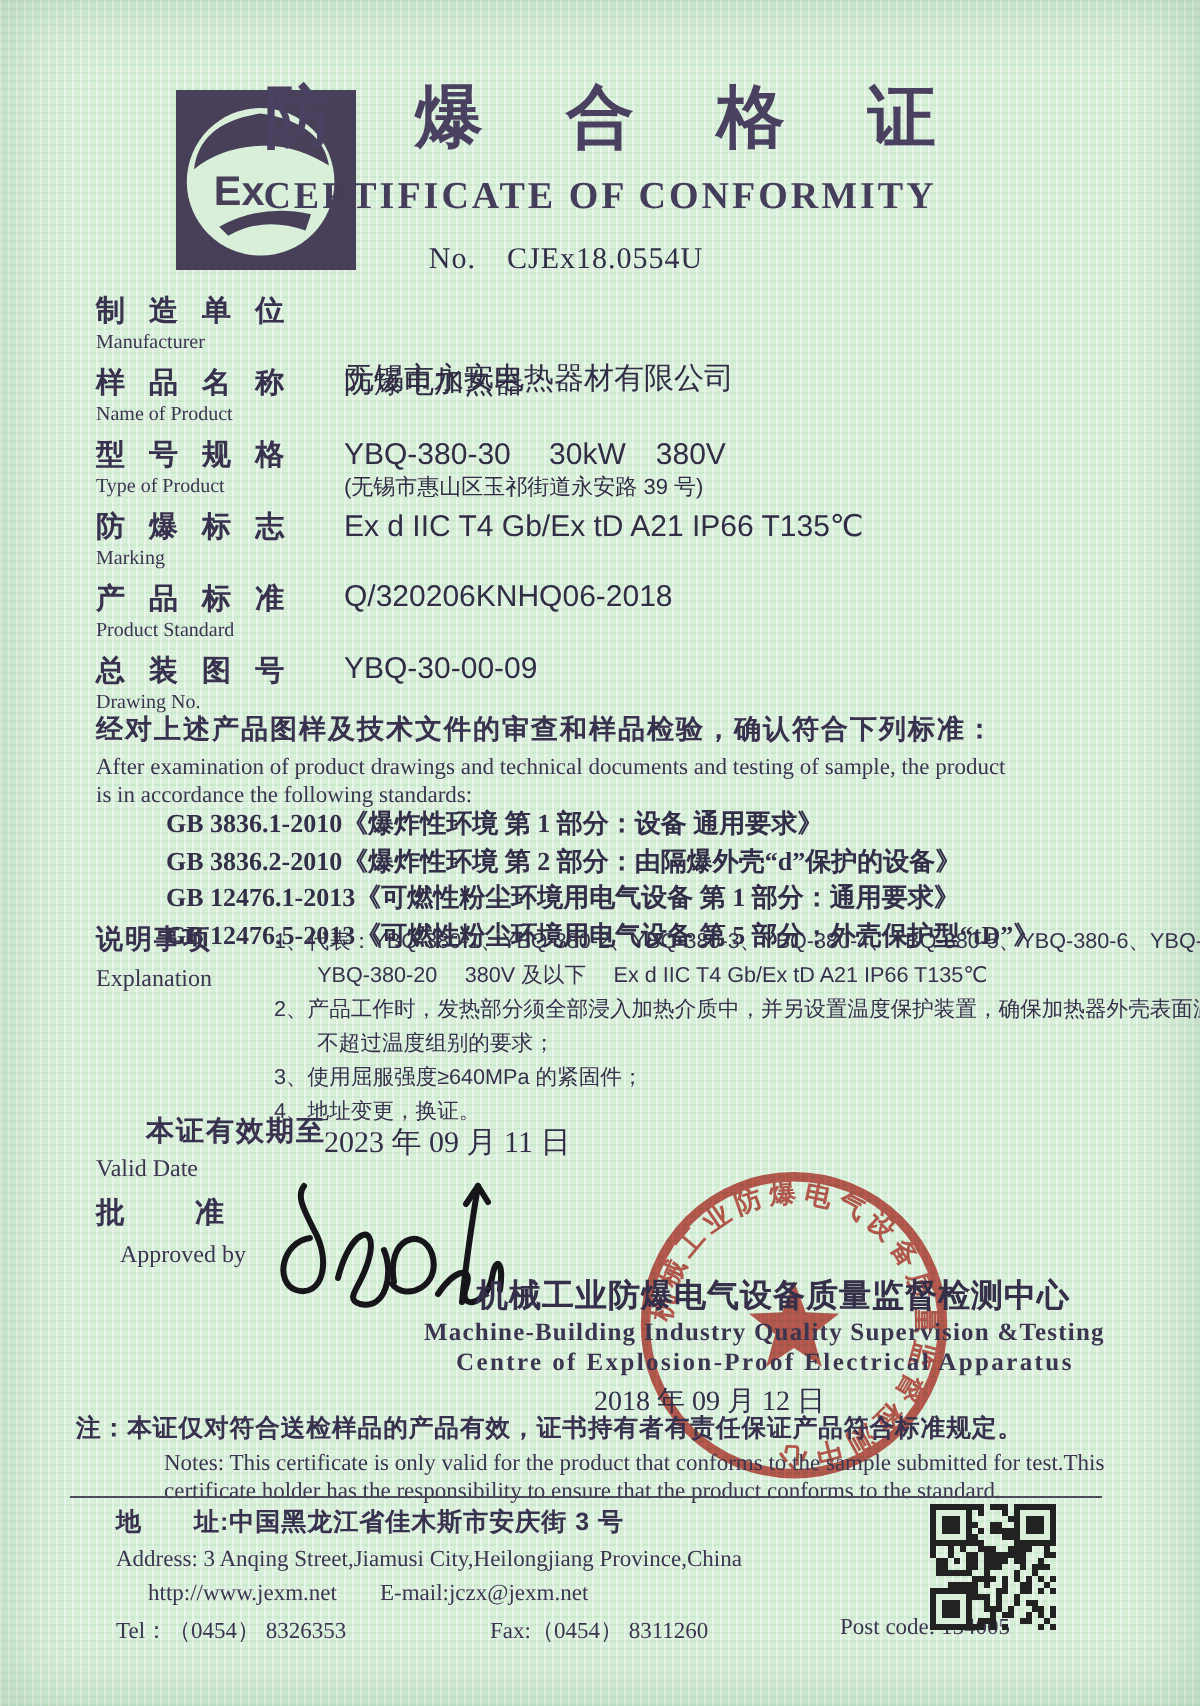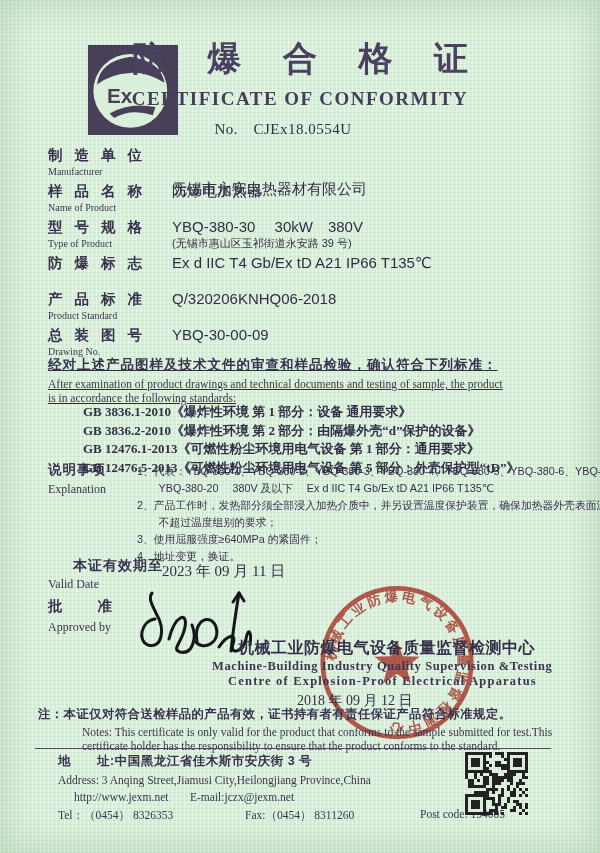--- a/index.html
+++ b/index.html
@@ -28,21 +28,21 @@
 
   
   .fields{left:48px;top:146px;right:20px;}
   .frow{position:relative;height:36px;}
   .lab-zh{font-size:14.5px;letter-spacing:4px;}
   .lab-en{font-size:10px;margin-top:1px;}
   .fval{position:absolute;left:124px;top:0;font-size:15px;white-space:pre;}
   .fsub{font-size:11px;margin-top:3px;}
 
   
-  .statement{left:48px;top:356px;right:10px;text-decoration:underline;}
+  .statement{left:48px;top:356px;right:10px;}
   .st-zh{font-size:13.5px;letter-spacing:1px;}
   .st-en{font-size:11.5px;line-height:14px;margin-top:3px;}
 
   
   .standards{left:83px;top:403px;right:20px;font-size:13px;line-height:18.5px;}
   .std-line{white-space:pre;color:#332f48;font-weight:bold;font-family:"Liberation Serif","DejaVu Serif",serif;}
 
   
   .exp-label{left:48px;top:461px;}
   .exp-zh{font-size:13.5px;letter-spacing:1px;}
@@ -52,21 +52,21 @@
 
   
   .valid-label{left:48px;top:557px;}
   .v-zh{font-size:14px;letter-spacing:1px;padding-left:25px;}
   .v-en{font-size:12px;margin-top:2px;}
   .valid-value{left:162px;top:562px;font-size:15px;white-space:pre;}
 
   
   .approve-label{left:48px;top:597px;}
   .a-zh{font-size:14.5px;letter-spacing:2px;white-space:pre;}
-  .a-en{font-size:12px;margin-top:4px;}
+  .a-en{font-size:12px;margin-top:4px;padding-left:12px;}
   .signature{left:133px;top:585px;width:130px;height:85px;}
   .stamp{left:318px;top:582px;width:158px;height:158px;opacity:.85;mix-blend-mode:multiply;}
   .org-zh{left:238px;top:638px;font-size:16px;letter-spacing:.5px;color:#352f49;}
   .org-en1{left:212px;top:659px;font-size:12.5px;font-weight:bold;letter-spacing:.6px;}
   .org-en2{left:228px;top:674px;font-size:12.5px;font-weight:bold;letter-spacing:1.2px;}
   .issue-date{left:297px;top:692px;font-size:14px;white-space:pre;}
 
   
   .notes{left:38px;top:706px;right:26px;}
   .n-zh{font-size:12.3px;letter-spacing:.5px;}
@@ -121,20 +121,21 @@
       <div class="lab-en en">Name of Product</div>
       <div class="fval">防爆电加热器</div>
     </div>
     <div class="frow">
       <div class="lab-zh zh">型 号 规 格</div>
       <div class="lab-en en">Type of Product</div>
       <div class="fval">YBQ-380-30　 30kW　380V</div>
     </div>
     <div class="frow">
       <div class="lab-zh zh">防 爆 标 志</div>
+      <div class="lab-en en">Marking</div>
       <div class="fval">Ex d IIC T4 Gb/Ex tD A21 IP66 T135℃</div>
     </div>
     <div class="frow">
       <div class="lab-zh zh">产 品 标 准</div>
       <div class="lab-en en">Product Standard</div>
       <div class="fval">Q/320206KNHQ06-2018</div>
     </div>
     <div class="frow">
       <div class="lab-zh zh">总 装 图 号</div>
       <div class="lab-en en">Drawing No.</div>

